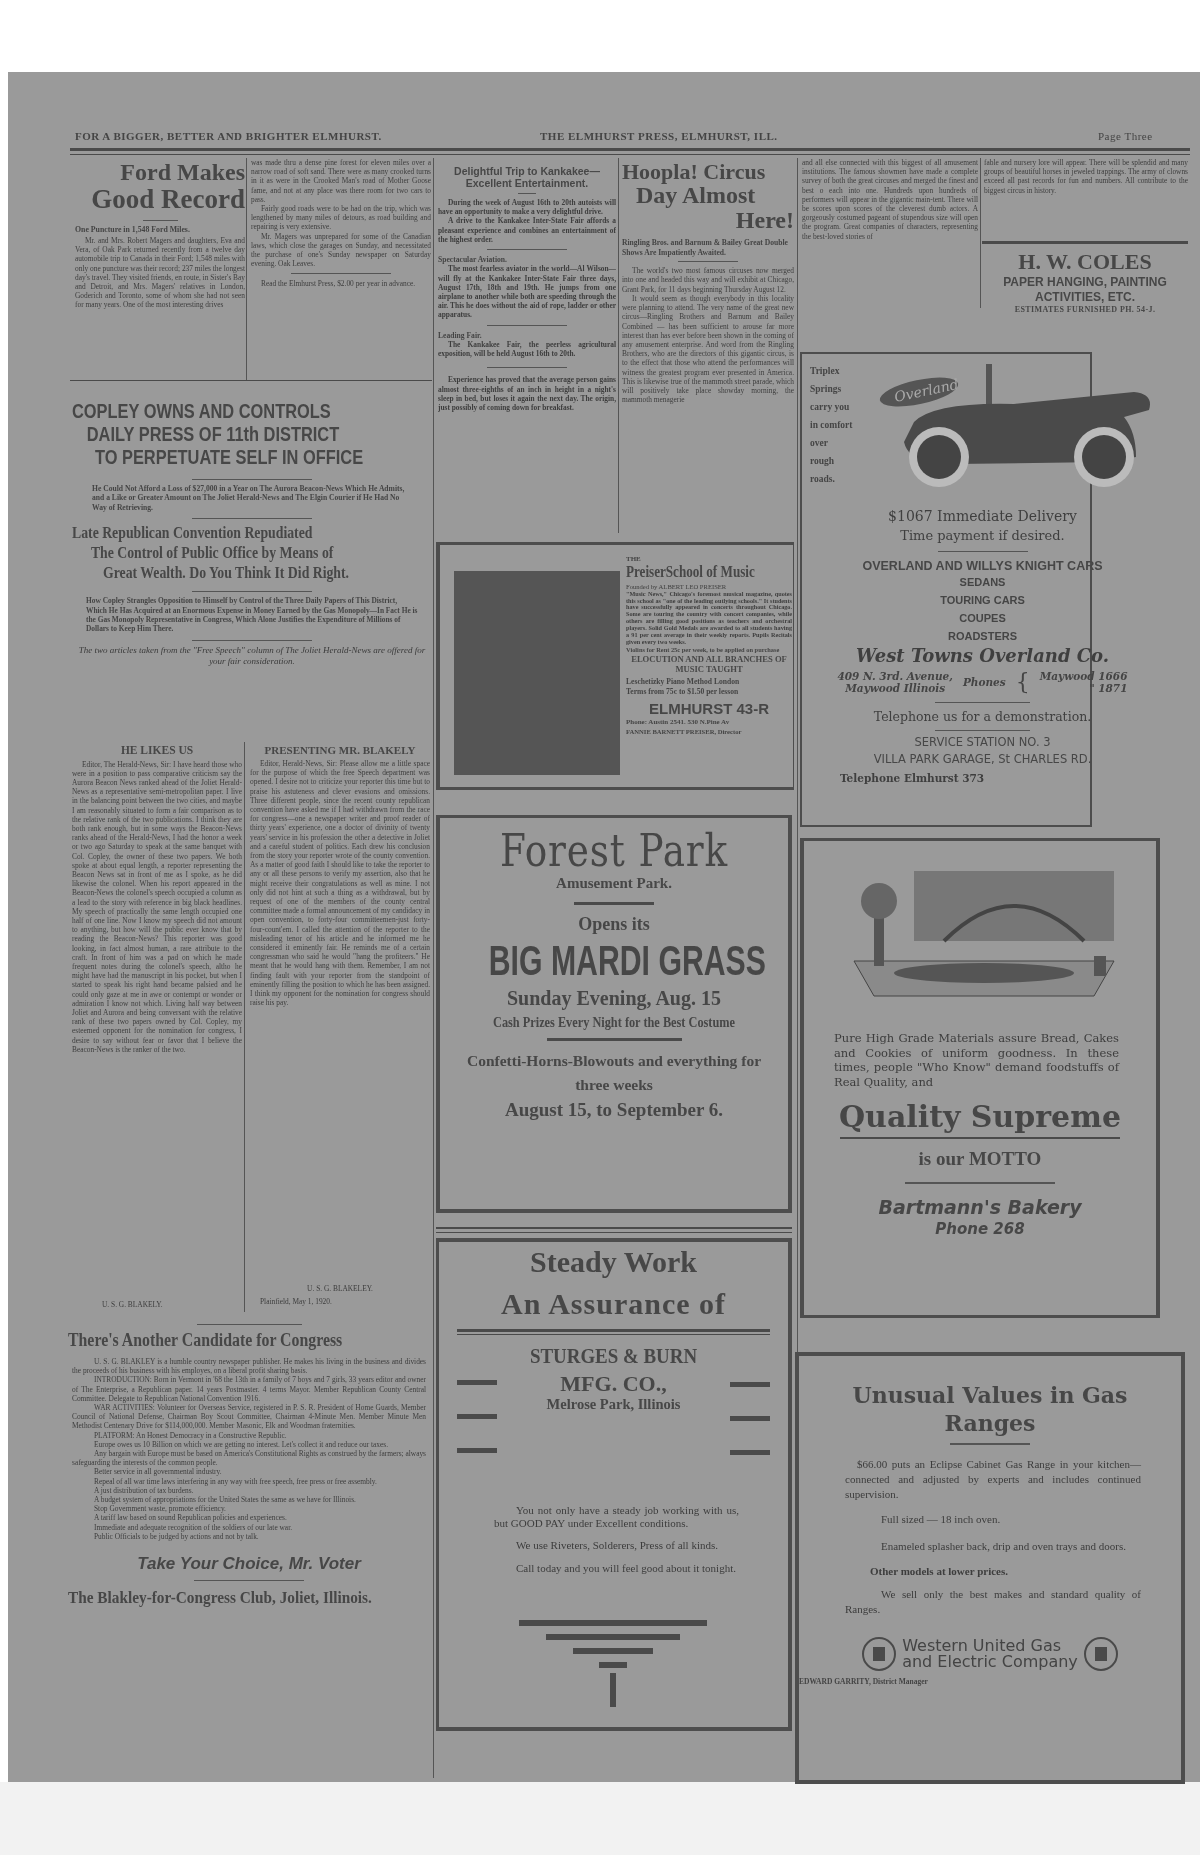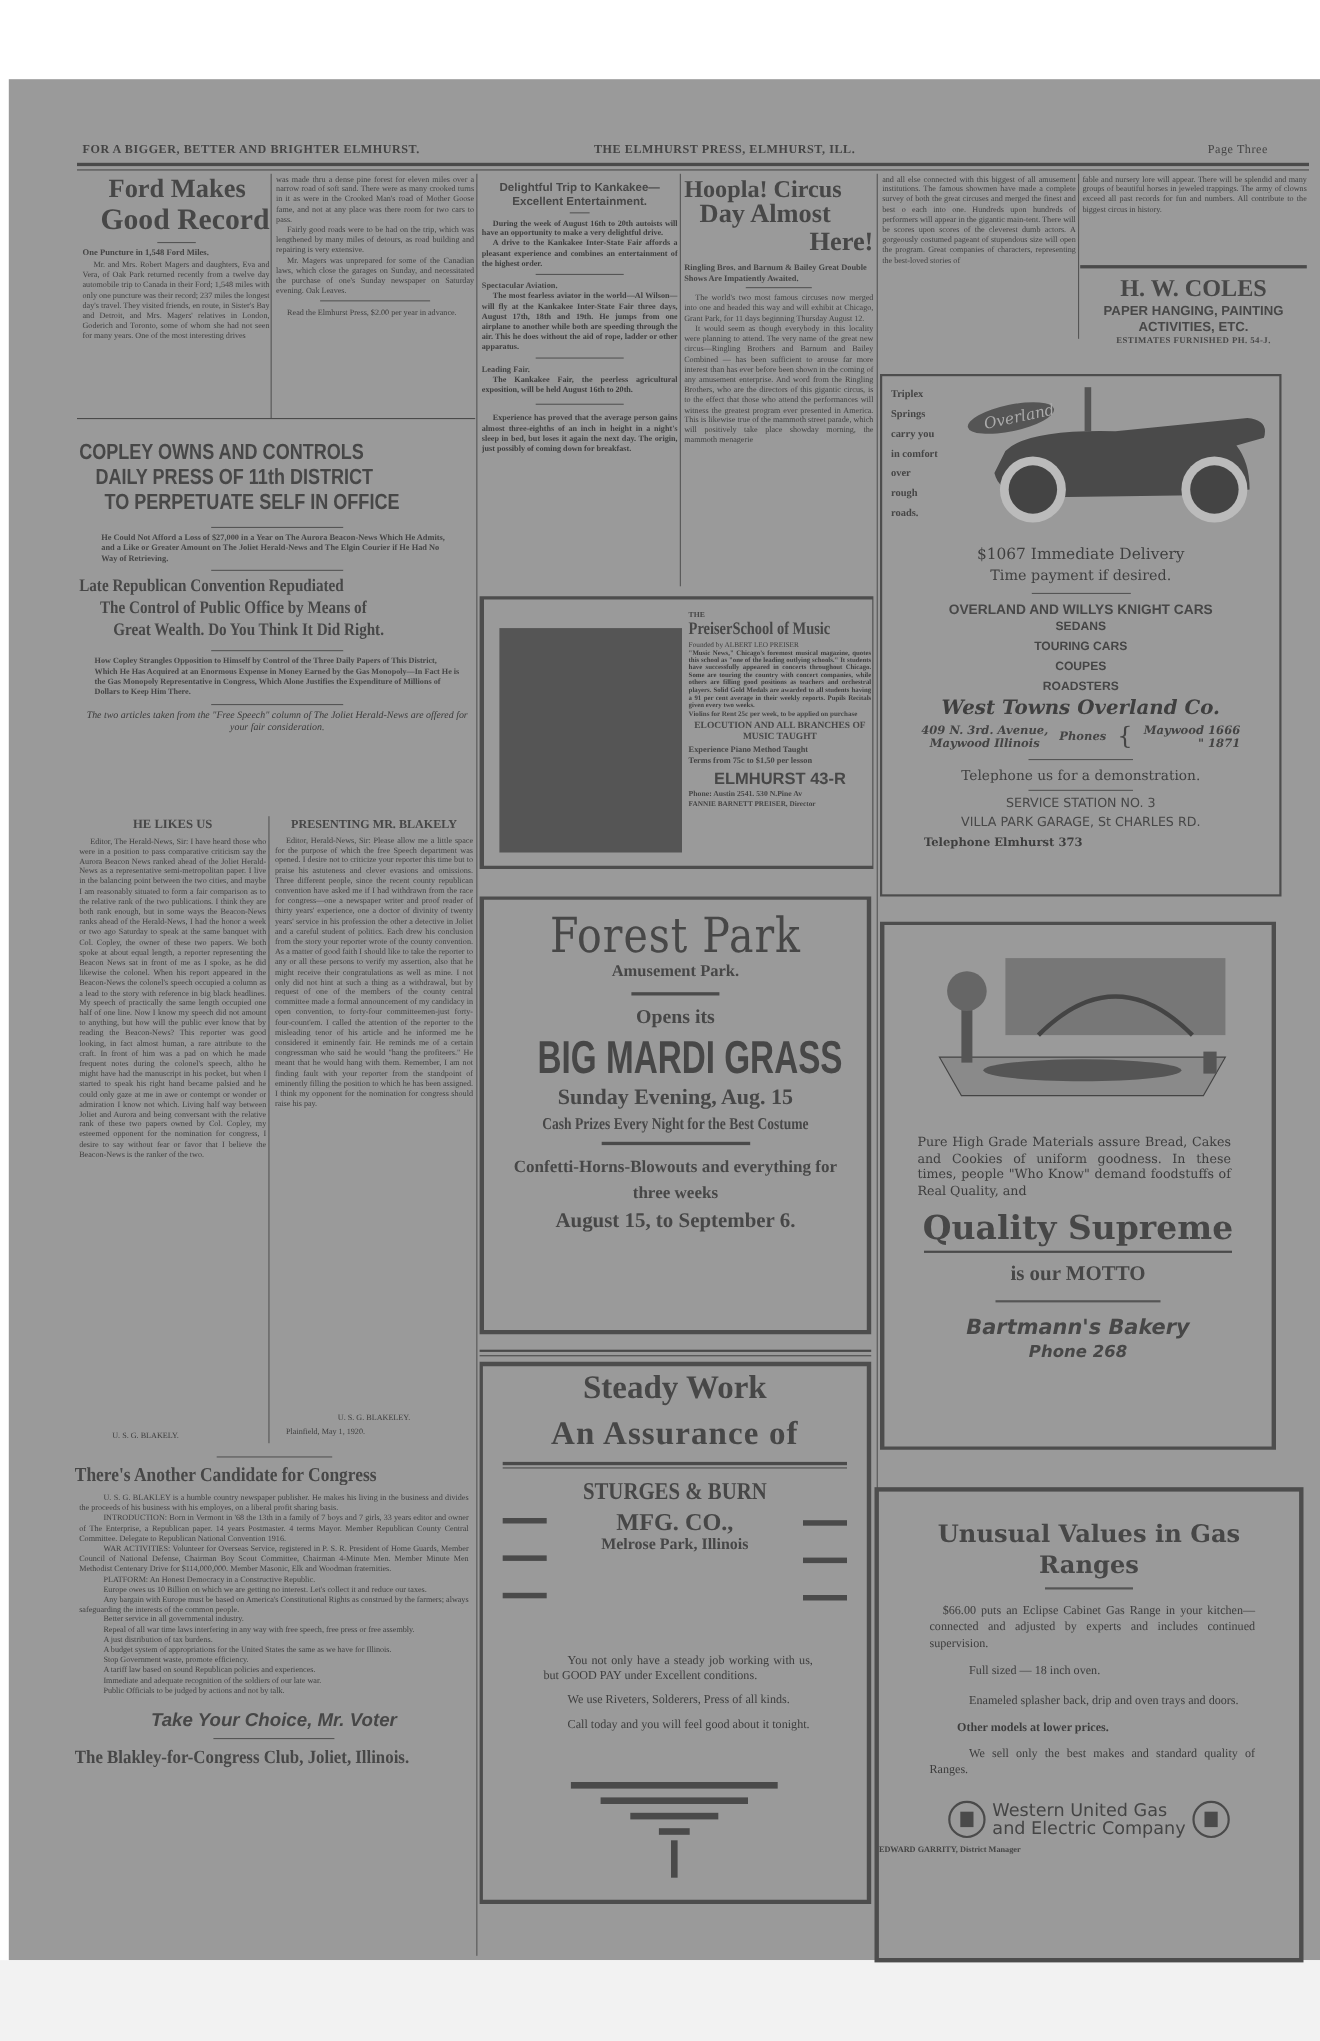--- a/index.html
+++ b/index.html
@@ -34,21 +34,21 @@
 <div class="rule" style="left:70px;top:148px;width:1120px;height:3px"></div>
 <div class="rule" style="left:70px;top:154px;width:1120px;height:1px"></div>
 
 <div class="vrule" style="left:246px;top:158px;height:222px"></div>
 <div class="vrule" style="left:433px;top:158px;height:1620px"></div>
 <div class="vrule" style="left:618px;top:158px;height:375px"></div>
 <div class="vrule" style="left:797px;top:158px;height:1620px"></div>
 <div class="vrule" style="left:980px;top:158px;height:150px"></div>
 
 <div class="abs" style="left:75px;top:160px;width:170px">
-  <div class="serifhd" style="font-size:24px;text-align:center;padding-left:2px">Ford Makes</div>
+  <div class="serifhd" style="font-size:24px;text-align:right;padding-left:2px">Ford Makes</div>
   <div class="serifhd" style="font-size:27px;text-align:right">Good Record</div>
   <div class="short" style="width:35px;margin-top:6px"></div>
   <div class="sub" style="font-size:7.8px">One Puncture in 1,548 Ford Miles.</div>
   <div class="body" style="height:140px;margin-top:2px">
       <p>Mr. and Mrs. Robert Magers and daughters, Eva and Vera, of Oak Park returned recently from a twelve day automobile trip to Canada in their Ford; 1,548 miles with only one puncture was their record; 237 miles the longest day's travel. They visited friends, en route, in Sister's Bay and Detroit, and Mrs. Magers' relatives in London, Goderich and Toronto, some of whom she had not seen for many years. One of the most interesting drives</p>
     </div>
 </div>
 <div class="abs body" style="left:251px;top:158px;width:180px;height:215px">
   <p style="text-indent:0">was made thru a dense pine forest for eleven miles over a narrow road of soft sand. There were as many crooked turns in it as were in the Crooked Man's road of Mother Goose fame, and not at any place was there room for two cars to pass.</p>
   <p>Fairly good roads were to be had on the trip, which was lengthened by many miles of detours, as road building and repairing is very extensive.</p>
@@ -166,21 +166,21 @@
 
 <div class="box" style="left:436px;top:542px;width:358px;height:248px;border-width:3px 1px 3px 4px">
   <div class="abs" style="left:14px;top:26px;width:166px;height:204px;background:#555"></div>
   <div class="abs" style="left:186px;top:10px;width:166px">
     <div class="sub" style="font-size:7px">THE</div>
     <div class="serifhd" style="font-size:16px;white-space:nowrap;transform:scaleX(.82);transform-origin:left;text-align:left">PreiserSchool of Music</div>
     <div class="body" style="font-size:6.6px;line-height:7.4px;margin-top:2px">Founded by ALBERT LEO PREISER</div>
     <div class="body" style="font-size:6.2px;line-height:6.9px;font-weight:bold">"Music News," Chicago's foremost musical magazine, quotes this school as "one of the leading outlying schools." It students have successfully appeared in concerts throughout Chicago. Some are touring the country with concert companies, while others are filling good positions as teachers and orchestral players. Solid Gold Medals are awarded to all students having a 91 per cent average in their weekly reports. Pupils Recitals given every two weeks.</div>
     <div class="sub" style="font-size:6.4px;line-height:7.4px">Violins for Rent 25c per week, to be applied on purchase</div>
     <div class="hd" style="font-size:8.6px;line-height:10px;font-family:'Liberation Serif',serif;margin-top:1px">ELOCUTION AND ALL BRANCHES OF MUSIC TAUGHT</div>
-    <div class="sub" style="font-size:7.6px;margin-top:3px">Experience Piano Method Taught</div>
+    <div class="sub" style="font-size:7.6px;margin-top:3px">Leschetizky Piano Method London</div>
     <div class="sub" style="font-size:7.6px">Terms from 75c to $1.50 per lesson</div>
     <div class="hd" style="font-size:15px;margin-top:5px">ELMHURST 43-R</div>
     <div class="sub" style="font-size:7px;margin-top:2px">Phone: Austin 2541. 530 N.Pine Av</div>
     <div class="sub" style="font-size:6.6px">FANNIE BARNETT PREISER, Director</div>
   </div>
 </div>
 
 <div class="box" style="left:436px;top:815px;width:356px;height:398px;border-width:3px 4px 4px 4px">
   <div class="serifhd" style="font-size:44px;margin-top:10px;font-family:'DejaVu Serif',serif;font-weight:normal;letter-spacing:1px;transform:scaleX(.85)">Forest Park</div>
   <div class="serifhd" style="font-size:15px;margin-top:2px">Amusement Park.</div>
@@ -221,21 +221,21 @@
   </div>
   <div class="abs" style="left:80px;top:378px;width:188px">
     <div style="height:6px;background:#4a4a4a"></div>
     <div style="height:6px;background:#4a4a4a;margin:8px 27px 0"></div>
     <div style="height:6px;background:#4a4a4a;margin:8px 54px 0"></div>
     <div style="height:6px;background:#4a4a4a;margin:8px 80px 0"></div>
     <div style="width:6px;height:34px;background:#4a4a4a;margin:5px auto 0"></div>
   </div>
 </div>
 
-<div class="thinbox" style="left:800px;top:340px;width:365px;height:475px;border-width:2px">
+<div class="thinbox" style="left:800px;top:352px;width:292px;height:475px;border-width:2px">
   <div class="abs" style="left:8px;top:8px;width:60px;font-family:'Liberation Serif',serif;font-weight:bold;font-size:9.5px;line-height:18px;color:#454545">
     <div>Triplex</div>
     <div>Springs</div>
     <div>carry you</div>
     <div>in comfort</div>
     <div>over</div>
     <div>rough</div>
     <div>roads.</div>
   </div>
   <svg class="abs" style="left:72px;top:8px" width="285" height="130" viewBox="0 0 285 130">

